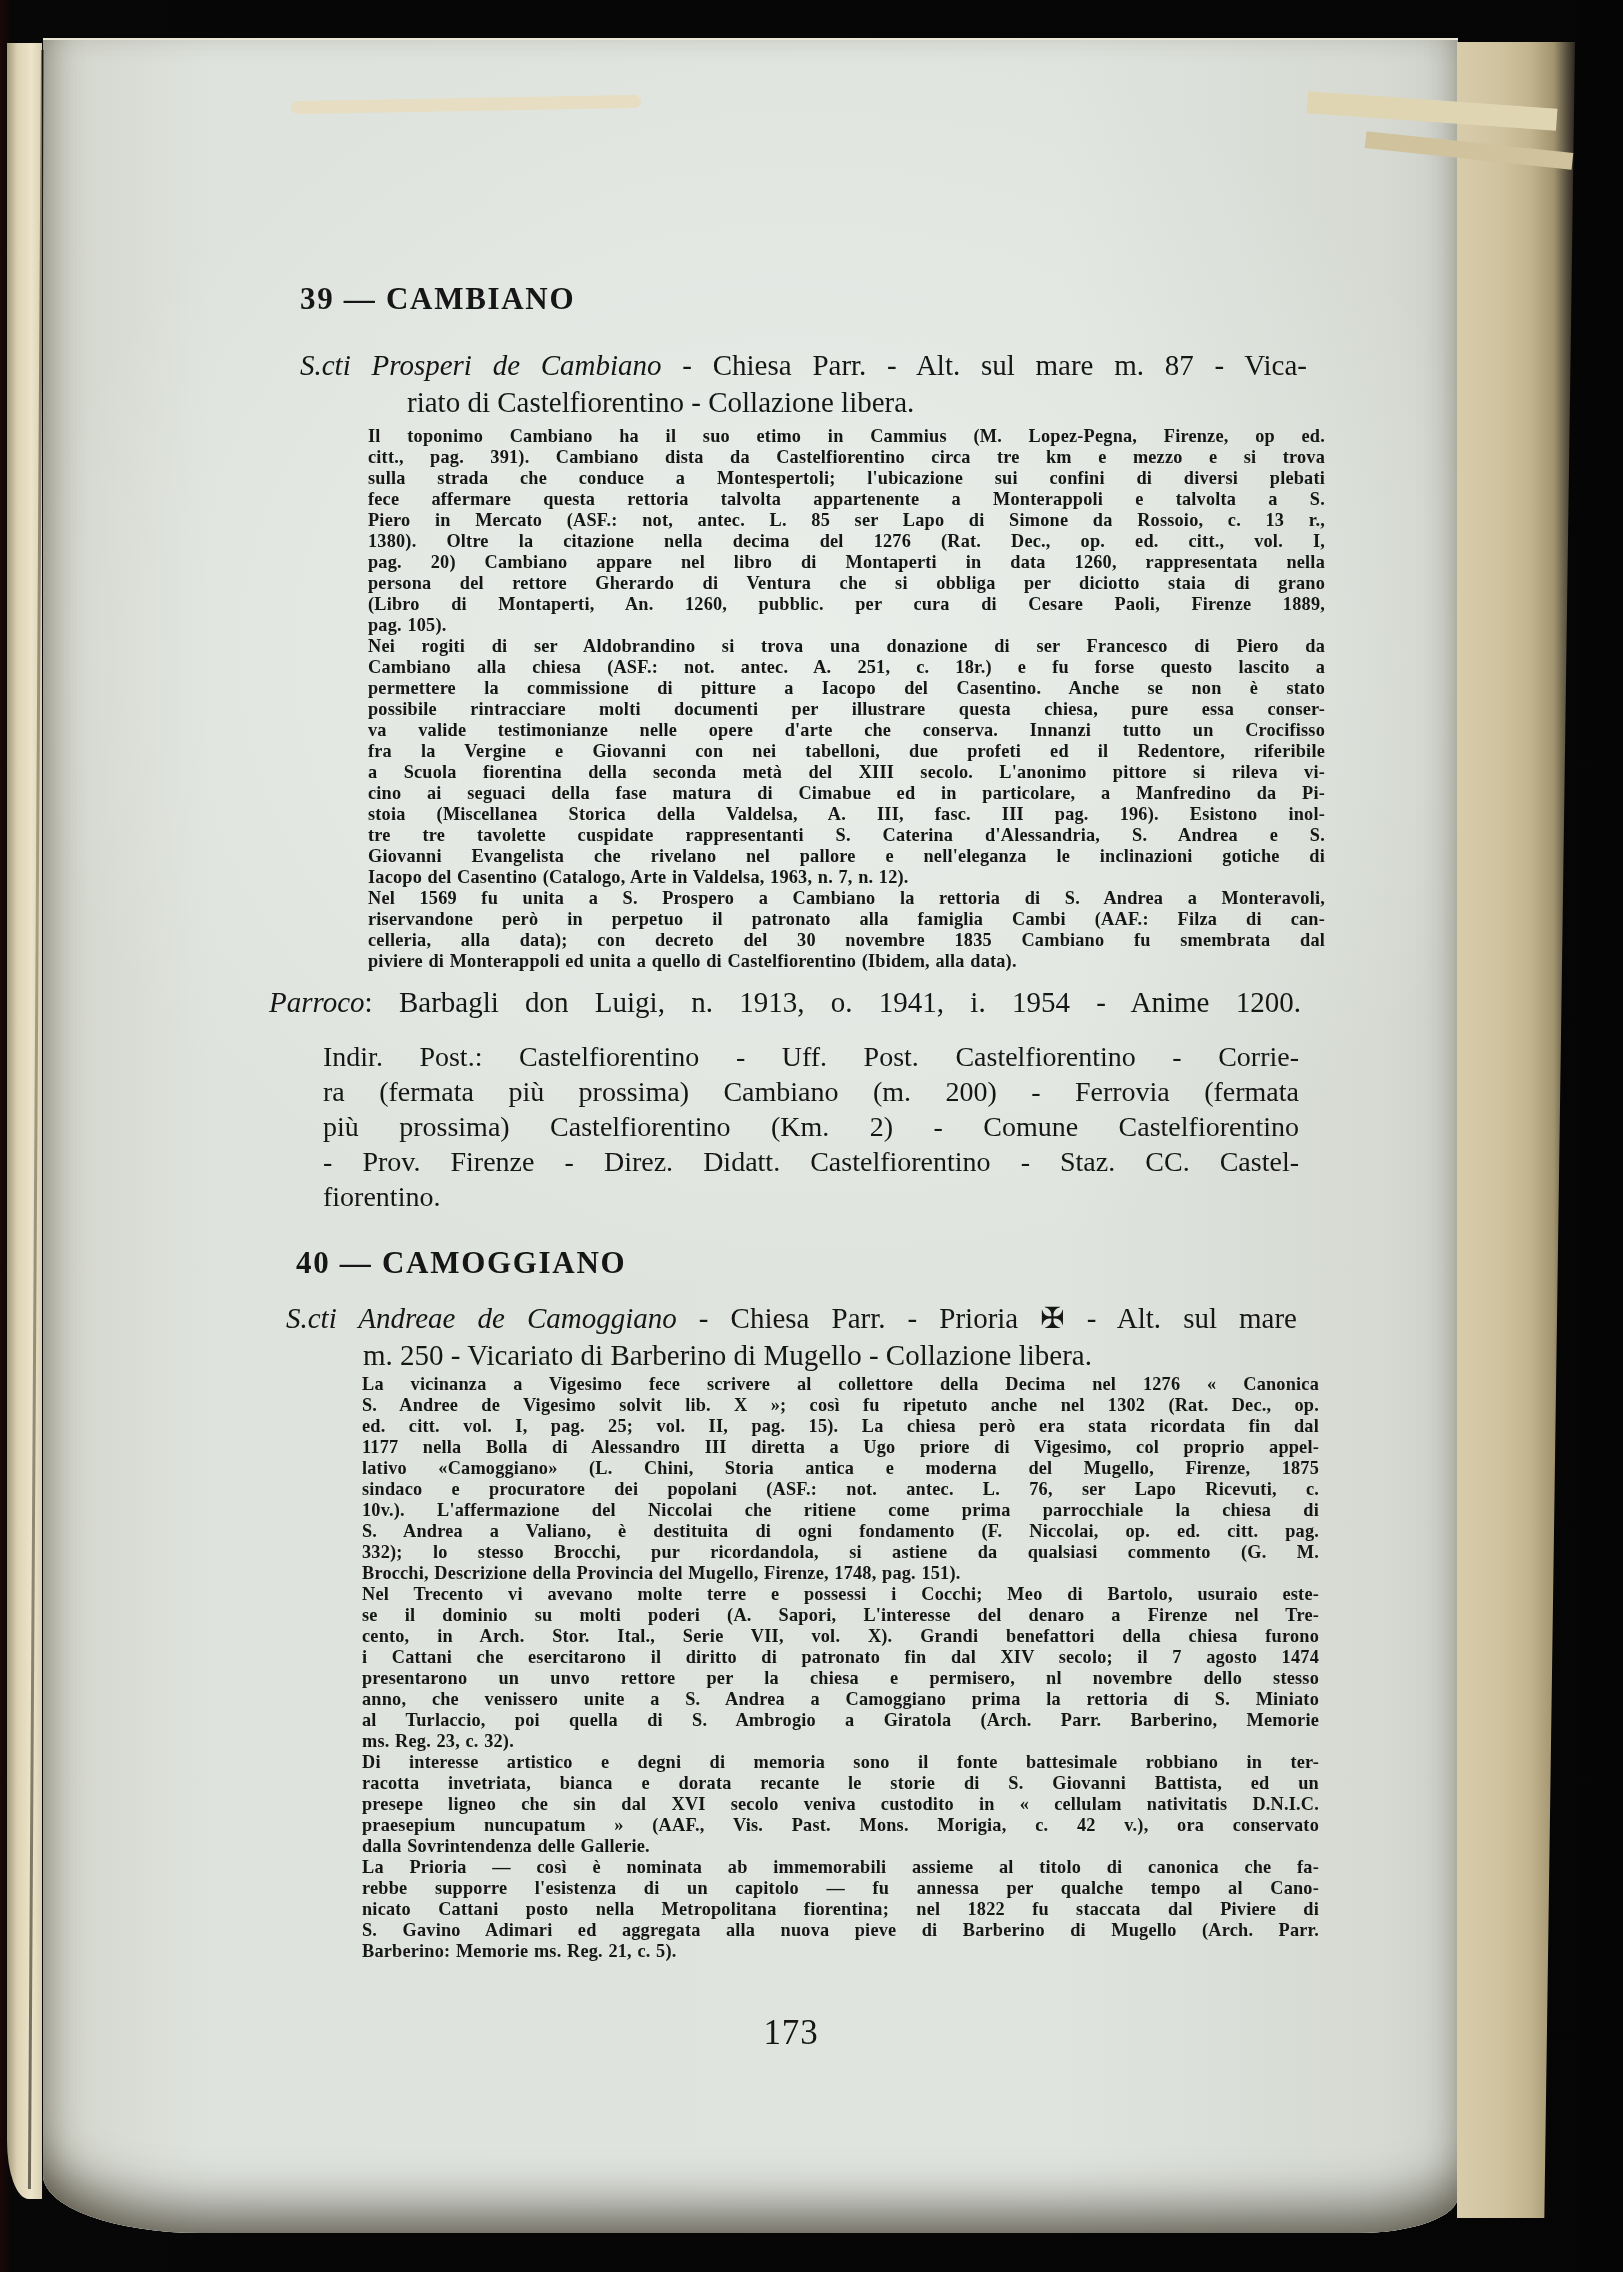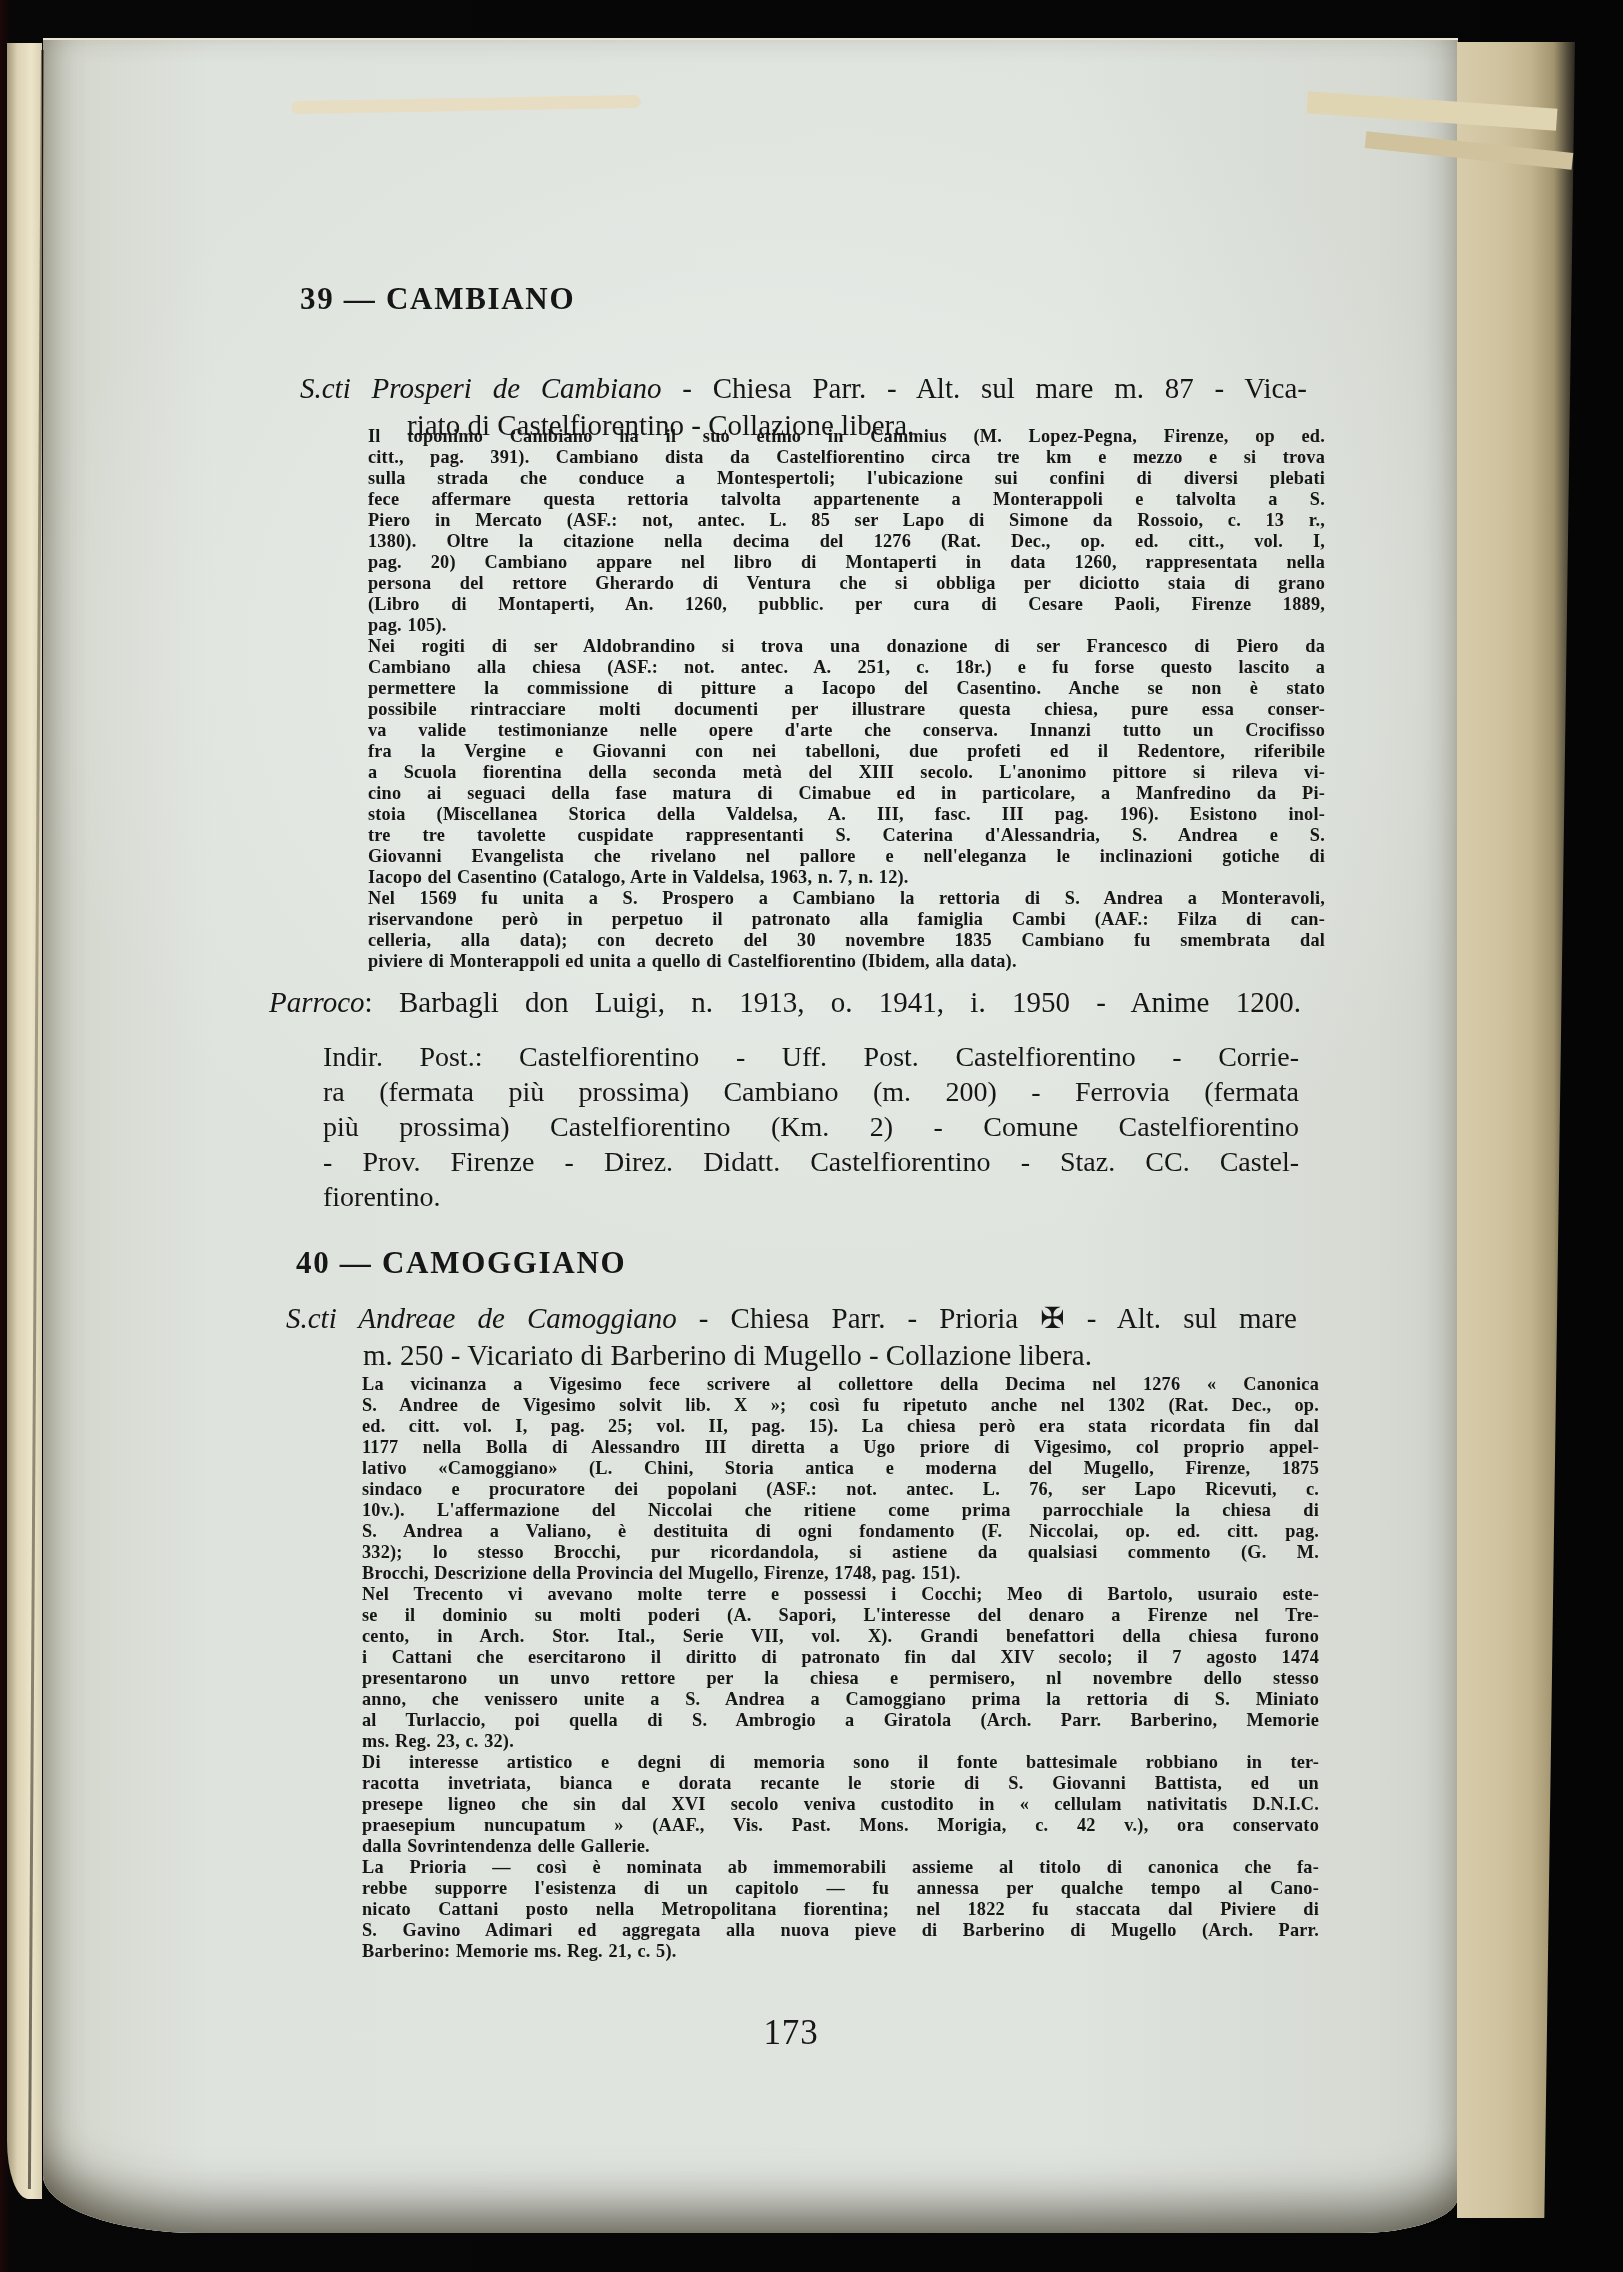--- a/index.html
+++ b/index.html
@@ -69,21 +69,21 @@
   <div class="crease-line"></div>
   <div class="stack-sheet sheet3"></div>
   <div class="right-stack"></div>
   <div class="stack-sheet sheet1"></div>
   <div class="stack-sheet sheet2"></div>
 
   <div class="content">
 
     <div class="abs entry-heading" style="left:300px;top:281px;">39 — CAMBIANO</div>
 
-    <div class="abs sub" style="left:300px;top:370px;width:1007px;">
+    <div class="abs sub" style="left:300px;top:347px;width:1007px;">
       <div class="jl"><span class="lat">S.cti Prosperi de Cambiano</span><span> - Chiesa Parr. - Alt. sul mare m. 87 - Vica-</span></div>
       <div class="leftline" style="margin-left:107px;">riato di Castelfiorentino - Collazione libera.</div>
     </div>
 
     <div class="abs bodysmall" style="left:368px;top:426px;width:957px;">
         <div class="jl">Il toponimo Cambiano ha il suo etimo in Cammius (M. Lopez-Pegna, Firenze, op ed.</div>
         <div class="jl">citt., pag. 391). Cambiano dista da Castelfiorentino circa tre km e mezzo e si trova</div>
         <div class="jl">sulla strada che conduce a Montespertoli; l'ubicazione sui confini di diversi plebati</div>
         <div class="jl">fece affermare questa rettoria talvolta appartenente a Monterappoli e talvolta a S.</div>
         <div class="jl">Piero in Mercato (ASF.: not, antec. L. 85 ser Lapo di Simone da Rossoio, c. 13 r.,</div>
@@ -104,21 +104,21 @@
         <div class="jl">tre tre tavolette cuspidate rappresentanti S. Caterina d'Alessandria, S. Andrea e S.</div>
         <div class="jl">Giovanni Evangelista che rivelano nel pallore e nell'eleganza le inclinazioni gotiche di</div>
         <div class="jl last">Iacopo del Casentino (Catalogo, Arte in Valdelsa, 1963, n. 7, n. 12).</div>
         <div class="jl">Nel 1569 fu unita a S. Prospero a Cambiano la rettoria di S. Andrea a Monteravoli,</div>
         <div class="jl">riservandone però in perpetuo il patronato alla famiglia Cambi (AAF.: Filza di can-</div>
         <div class="jl">celleria, alla data); con decreto del 30 novembre 1835 Cambiano fu smembrata dal</div>
         <div class="jl last">piviere di Monterappoli ed unita a quello di Castelfiorentino (Ibidem, alla data).</div>
       </div>
 
     <div class="abs parroco-line jl" style="left:269px;top:984px;width:1032px;">
-      <span class="lat">Parroco</span><span>: Barbagli don Luigi, n. 1913, o. 1941, i. 1950 - Anime 1200.</span>
+      <span class="lat">Parroco</span><span>: Barbagli don Luigi, n. 1913, o. 1941, i. 1954 - Anime 1200.</span>
     </div>
 
     <div class="abs indir" style="left:323px;top:1039px;width:976px;">
         <div class="jl">Indir. Post.: Castelfiorentino - Uff. Post. Castelfiorentino - Corrie-</div>
         <div class="jl">ra (fermata più prossima) Cambiano (m. 200) - Ferrovia (fermata</div>
         <div class="jl">più prossima) Castelfiorentino (Km. 2) - Comune Castelfiorentino</div>
         <div class="jl">- Prov. Firenze - Direz. Didatt. Castelfiorentino - Staz. CC. Castel-</div>
         <div class="jl last">fiorentino.</div>
       </div>
 

